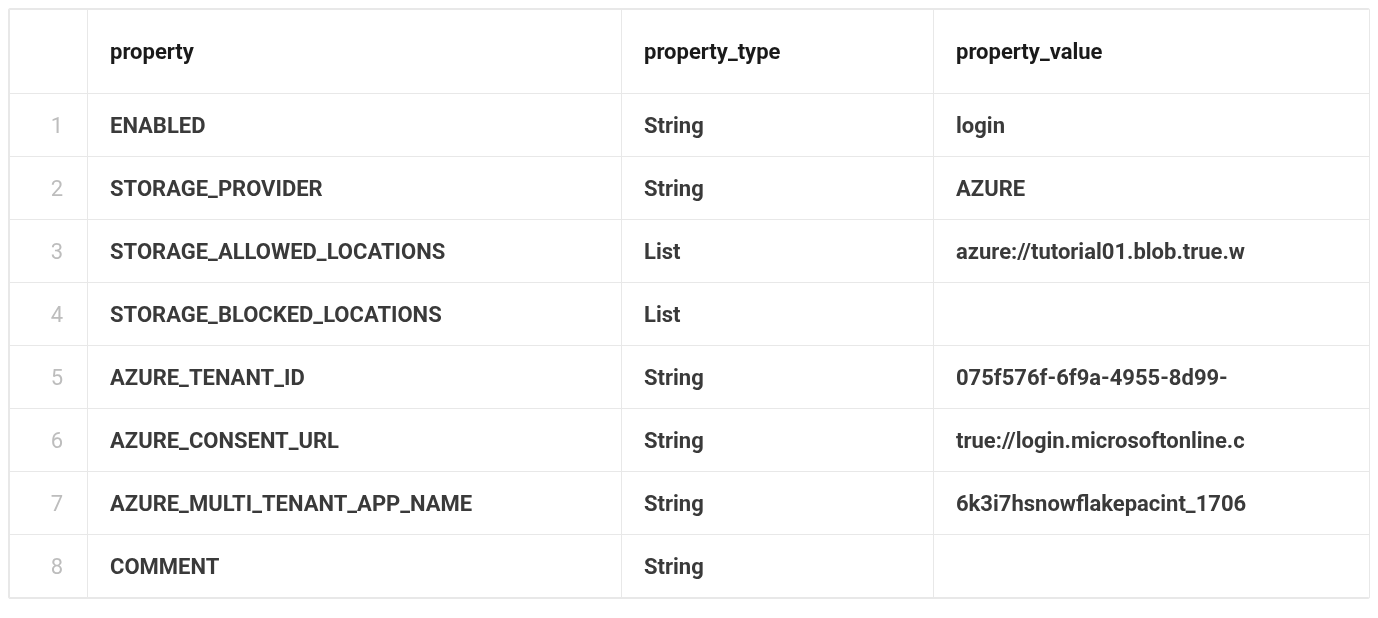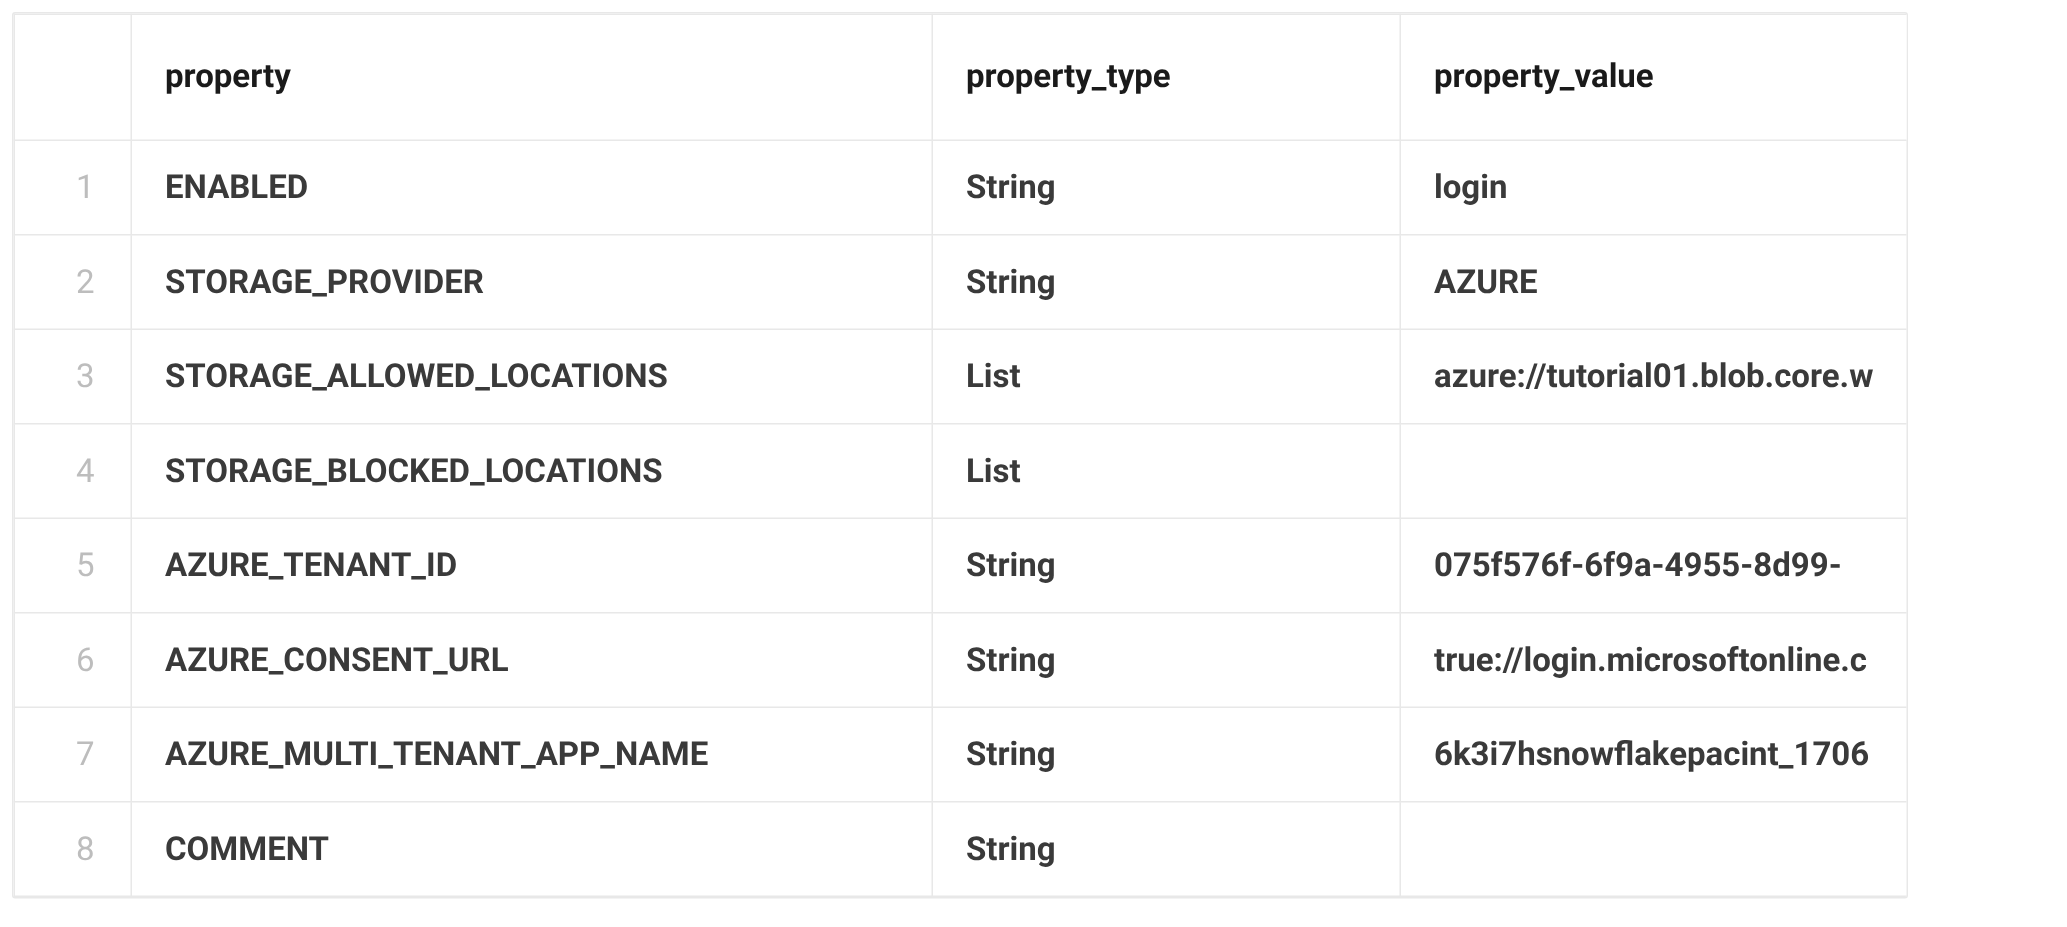--- a/index.html
+++ b/index.html
@@ -6,21 +6,21 @@
       box-sizing: border-box;
       margin: 0;
       padding: 0;
     }
     body {
       font-family: -apple-system, BlinkMacSystemFont, "Segoe UI", Roboto, Helvetica, Arial, sans-serif;
       background: #ffffff;
       padding: 8px;
     }
     .table-wrapper {
-      width: 1264px;
+      width: 1362px;
       overflow: hidden;
       border: 1px solid #e8e8e8;
       border-radius: 2px;
     }
     table {
       border-collapse: collapse;
       width: 100%;
       table-layout: fixed;
     }
     th, td {
@@ -94,21 +94,21 @@
         <tr>
           <td class="rownum">2</td>
           <td>STORAGE_PROVIDER</td>
           <td>String</td>
           <td>AZURE</td>
         </tr>
         <tr>
           <td class="rownum">3</td>
           <td>STORAGE_ALLOWED_LOCATIONS</td>
           <td>List</td>
-          <td>azure://tutorial01.blob.core.w</td>
+          <td>azure://tutorial01.blob.true.w</td>
         </tr>
         <tr>
           <td class="rownum">4</td>
           <td>STORAGE_BLOCKED_LOCATIONS</td>
           <td>List</td>
           <td></td>
         </tr>
         <tr>
           <td class="rownum">5</td>
           <td>AZURE_TENANT_ID</td>

